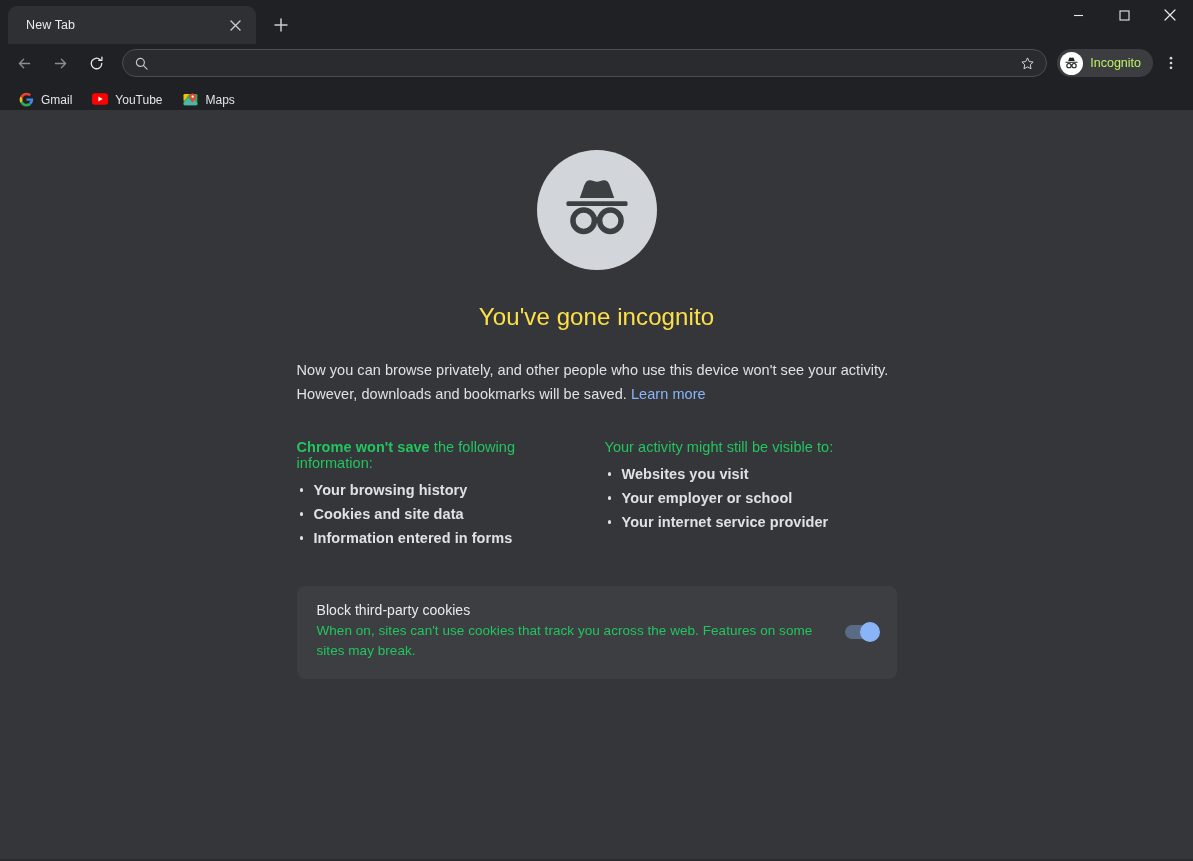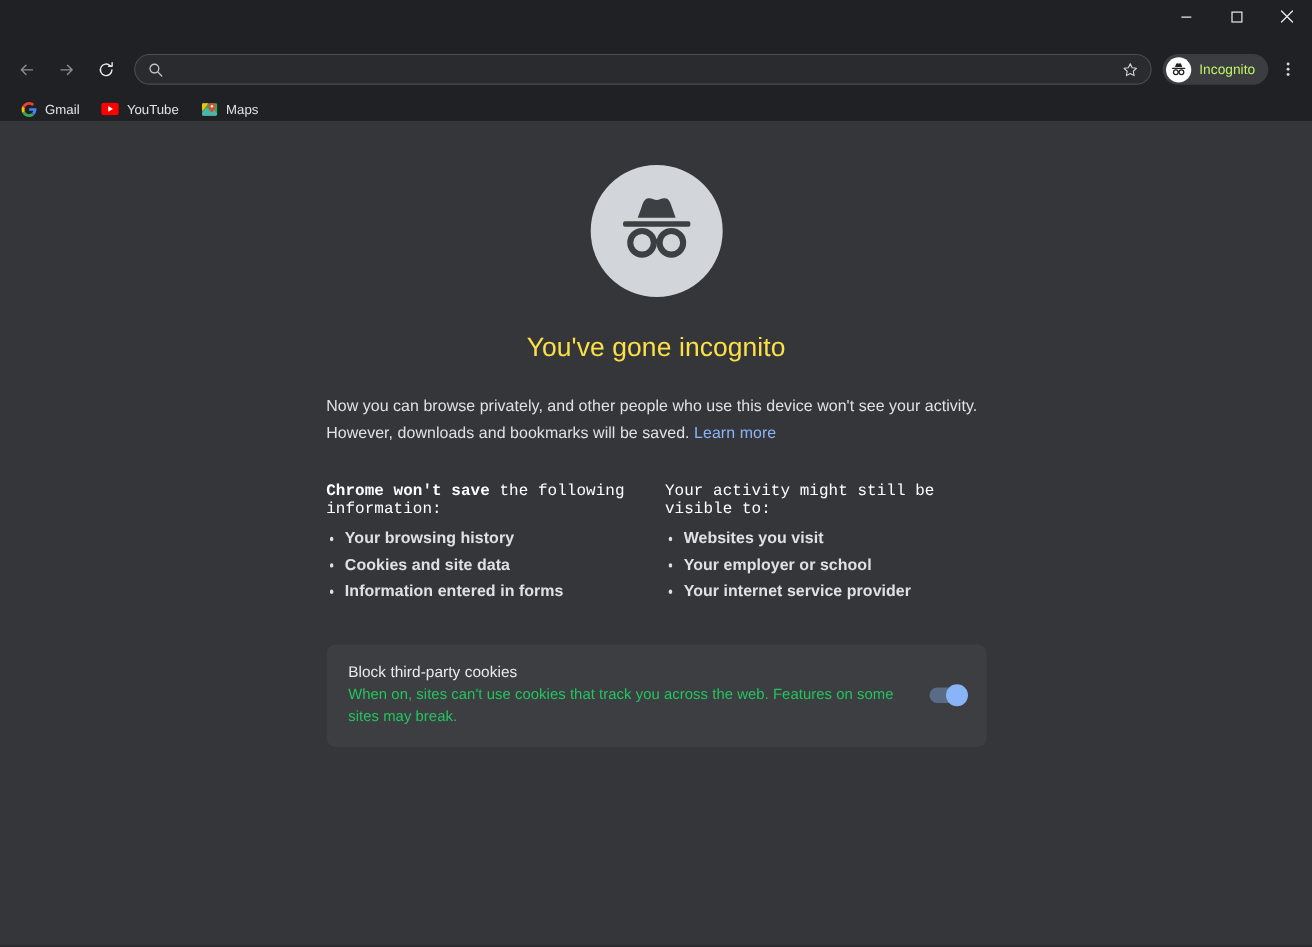--- a/index.html
+++ b/index.html
@@ -223,24 +223,23 @@
   }
 
   .columns {
     display: flex;
     margin-top: 33px;
     gap: 16px;
   }
   .col { width: 300px; }
   .col-head {
     font-size: 14.5px;
-    color: #ffffff;
+    color: #22c55e;
     margin-bottom: 9px;
     letter-spacing: .05px;
-    font-family: Liberation Mono, monospace;
   }
   .col-head b { font-weight: 700; }
   .col ul { list-style: none; font-weight: bold; }
   .col li {
     position: relative;
     font-size: 14.5px;
     line-height: 20px;
     color: #dfe1e5;
     padding-left: 17px;
     margin-bottom: 4px;
@@ -298,20 +297,37 @@
     position: absolute;
     left: 0; right: 0; bottom: 0;
     height: 2px;
     background: #2b2c2f;
   }
 </style>
 </head>
 <body>
 
 <div class="window-bar">
+  <div class="tab-strip">
+
+    <div class="tab">
+      <span class="tab-title">New Tab</span>
+      <span class="tab-close">
+        <svg width="11" height="11" viewBox="0 0 11 11" fill="none">
+          <path d="M1 1 L10 10 M10 1 L1 10" stroke="currentColor" stroke-width="1.4" stroke-linecap="round"></path>
+        </svg>
+      </span>
+    </div>
+
+    <div class="new-tab-btn">
+      <svg width="14" height="14" viewBox="0 0 14 14" fill="none">
+        <path d="M7 1 V13 M1 7 H13" stroke="currentColor" stroke-width="1.5" stroke-linecap="round"></path>
+      </svg>
+    </div>
+  </div>
 
   <div class="win-controls">
     <div class="win-btn">
       <svg width="11" height="11" viewBox="0 0 11 11">
         <path d="M1 5.5 H10" stroke="currentColor" stroke-width="1.1"></path>
       </svg>
     </div>
     <div class="win-btn">
       <svg width="11" height="11" viewBox="0 0 11 11" fill="none">
         <rect x="1" y="1" width="9" height="9" stroke="currentColor" stroke-width="1.1"></rect>

